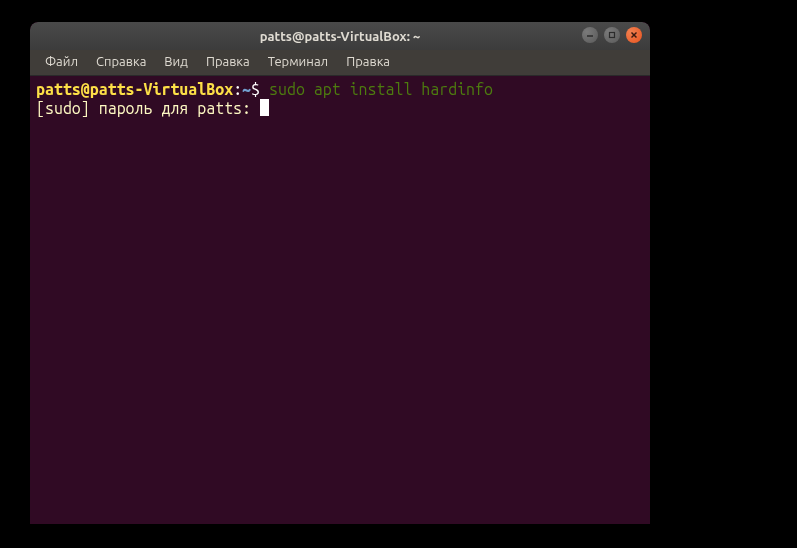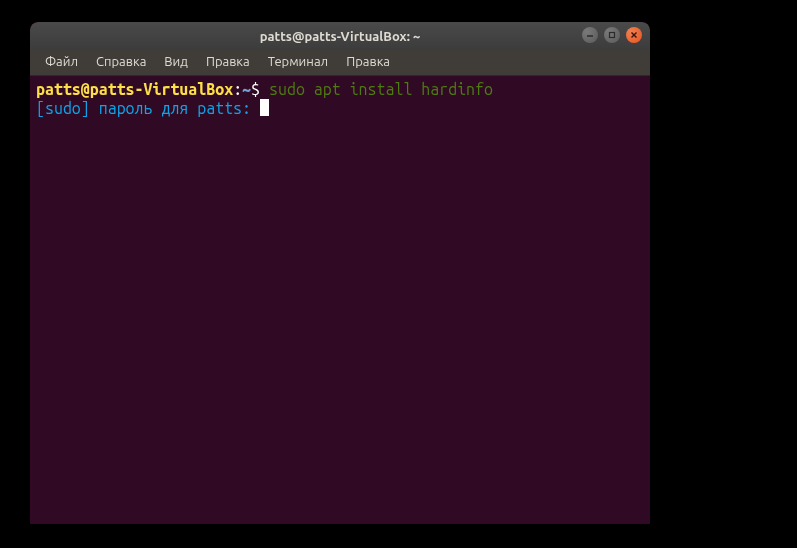--- a/index.html
+++ b/index.html
@@ -106,21 +106,21 @@
       color: #729fcf;
       font-weight: bold;
     }
     .prompt-dollar {
       color: #fff;
     }
     .command-text {
       color: #4d7c0f;
     }
     .output-line {
-      color: #0ea5e9;
+      color: #fef9c3;
     }
     .cursor-block {
       display: inline-block;
       width: 9px;
       height: 17px;
       background: #fff;
       vertical-align: text-bottom;
       margin-bottom: 1px;
     }
   </style>

